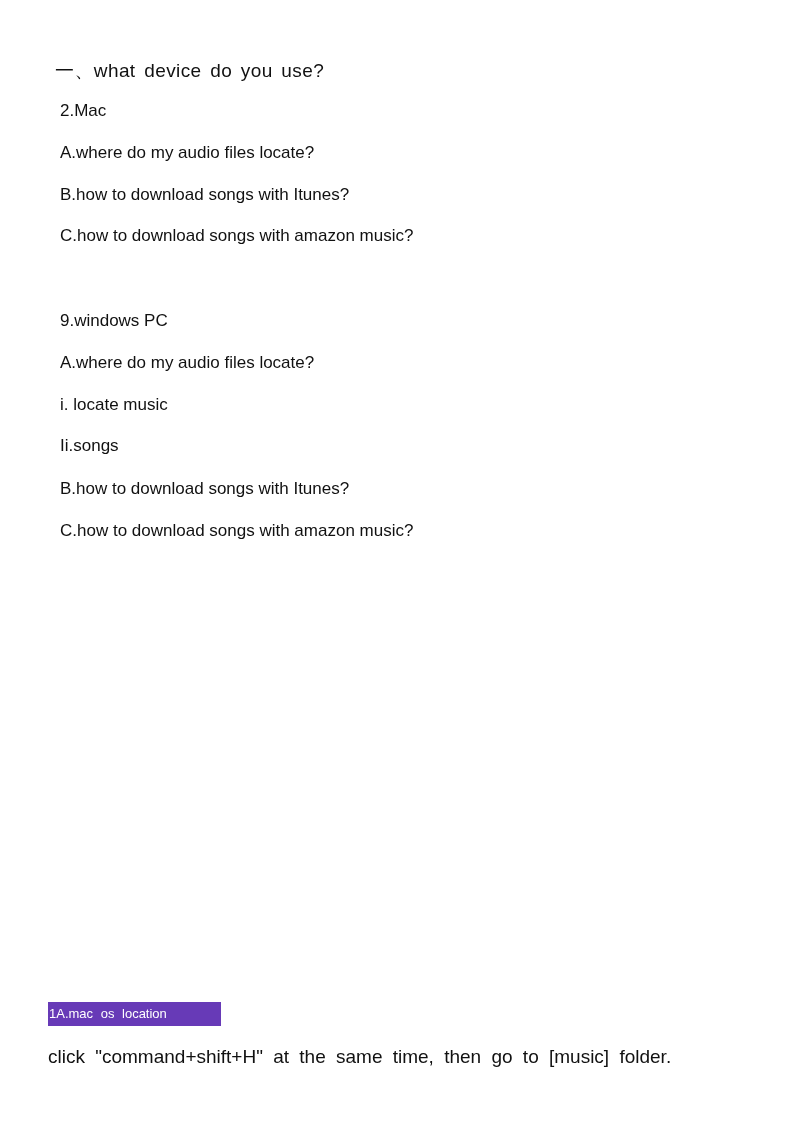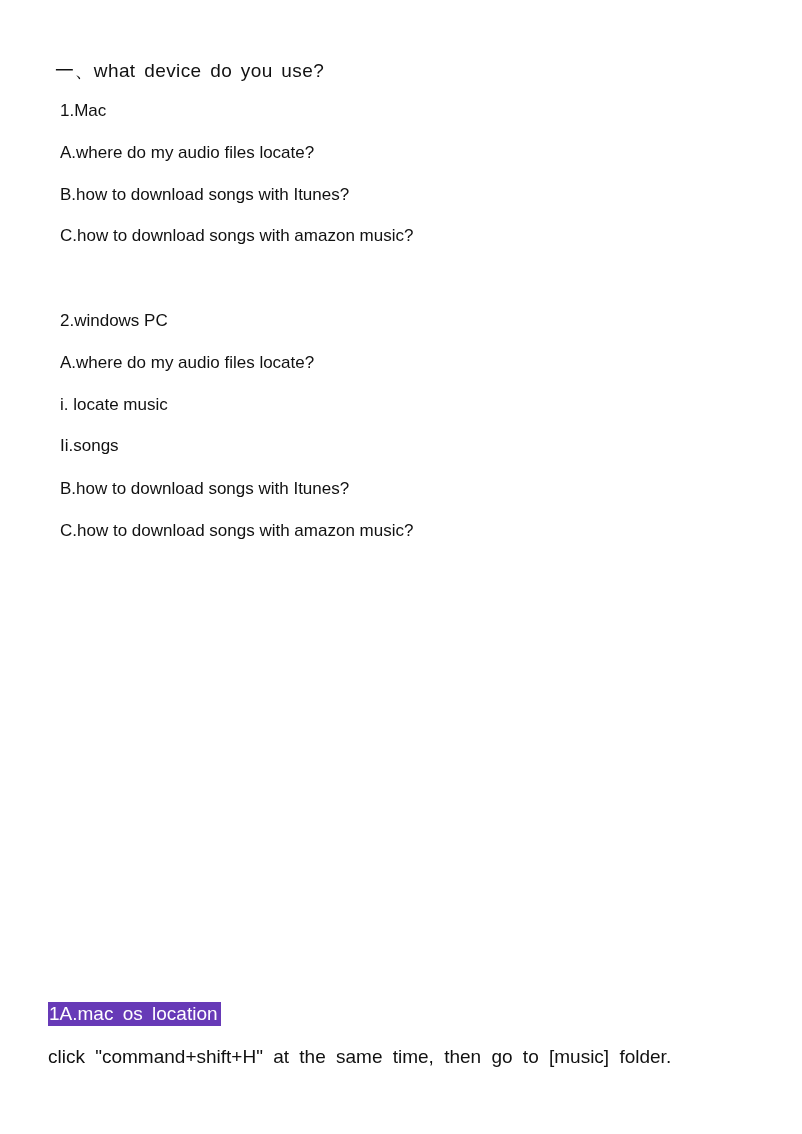--- a/index.html
+++ b/index.html
@@ -2,33 +2,33 @@
 <html><head>
 <meta charset="utf-8">
 <style>
   html, body { margin: 0; padding: 0; background: #ffffff; }
   body { width: 802px; height: 1134px; position: relative; overflow: hidden;
          font-family: "Liberation Sans", sans-serif; color: #111111; }
   .heading { position: absolute; left: 48px; top: 58px; font-size: 19px; letter-spacing: 0.4px; word-spacing: 3px; margin-left: 7px; }
   .line { position: absolute; left: 60px; font-size: 17px; }
   .hl-wrap { position: absolute; left: 48px; top: 1002px; width: 173px; height: 24px; overflow: hidden;
              background: #673ab7; }
-  .hl-text { color: #ffffff; font-size: 19px; white-space: nowrap; line-height: 24px; padding-left: 1px; word-spacing: 4px; }
+  .hl-text { color: #ffffff; font-size: 13px; white-space: nowrap; line-height: 24px; padding-left: 1px; word-spacing: 4px; }
   .para { position: absolute; left: 48px; top: 1046px; font-size: 19px; word-spacing: 5px; white-space: nowrap; }
 </style>
 </head>
 <body>
 
 <div class="heading">一、what device do you use?</div>
 
-<div class="line" style="top:101px">1.Mac</div>
+<div class="line" style="top:101px">2.Mac</div>
 <div class="line" style="top:143px">A.where do my audio files locate?</div>
 <div class="line" style="top:185px">B.how to download songs with Itunes?</div>
 <div class="line" style="top:226px">C.how to download songs with amazon music?</div>
-<div class="line" style="top:311px">2.windows PC</div>
+<div class="line" style="top:311px">9.windows PC</div>
 <div class="line" style="top:353px">A.where do my audio files locate?</div>
 <div class="line" style="top:395px">i. locate music</div>
 <div class="line" style="top:436px">Ii.songs</div>
 <div class="line" style="top:479px">B.how to download songs with Itunes?</div>
 <div class="line" style="top:521px">C.how to download songs with amazon music?</div>
 
 <div class="hl-wrap">
   <div class="hl-text">1A.mac os location</div>
 </div>
 

